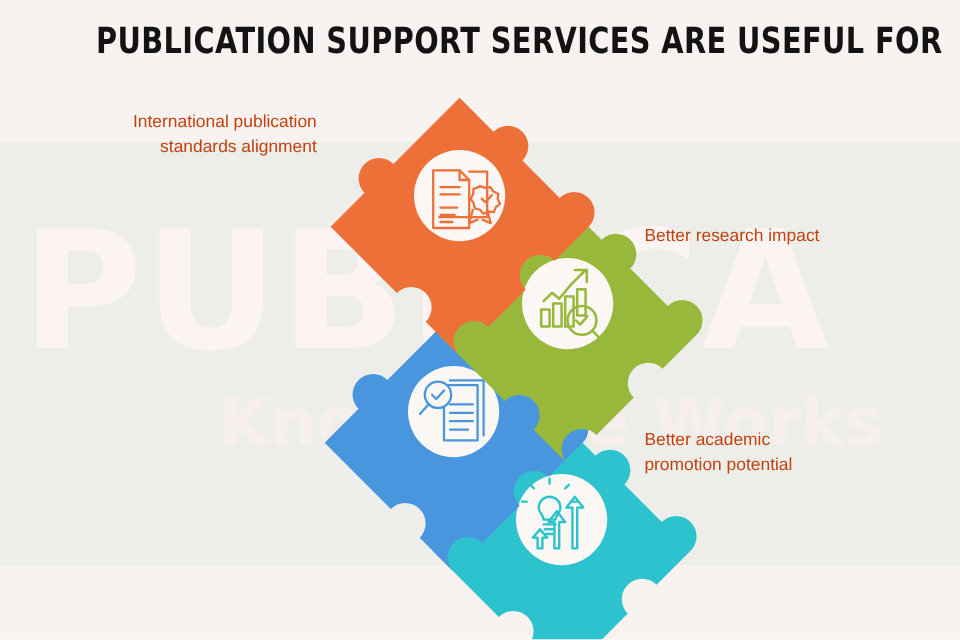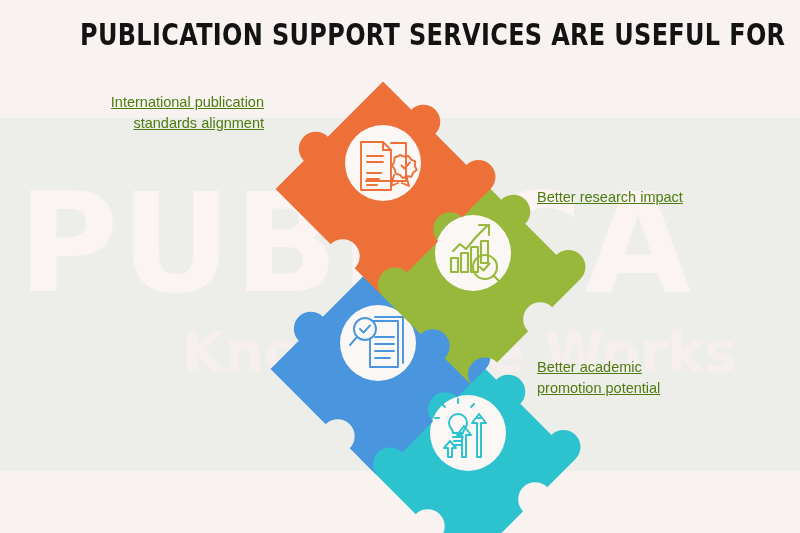--- a/index.html
+++ b/index.html
@@ -85,24 +85,23 @@
   .p1 { left: 263px; top: 69px;  z-index: 4; }
   .p2 { left: 353px; top: 159px; z-index: 3; }
   .p3 { left: 258px; top: 249px; z-index: 2; }
   .p4 { left: 348px; top: 339px; z-index: 1; }
 
   
   .label {
     position: absolute;
     font-size: 14.5px;
     line-height: 21px;
-    color: #4d7c0f;
+    color: #c2410c;
     z-index: 6;
     white-space: pre-line;
-    text-decoration: underline;
   }
   .lbl-1 { left: 46px;  top: 92px;  width: 218px; text-align: right; }
   .lbl-2 { left: 537px; top: 187px; width: 240px; text-align: left; }
   .lbl-3 { left: 70px;  top: 267px; width: 194px; text-align: right; }
   .lbl-4 { left: 537px; top: 357px; width: 240px; text-align: left; }
 </style>
 </head>
 <body>
 
 <div class="canvas">

